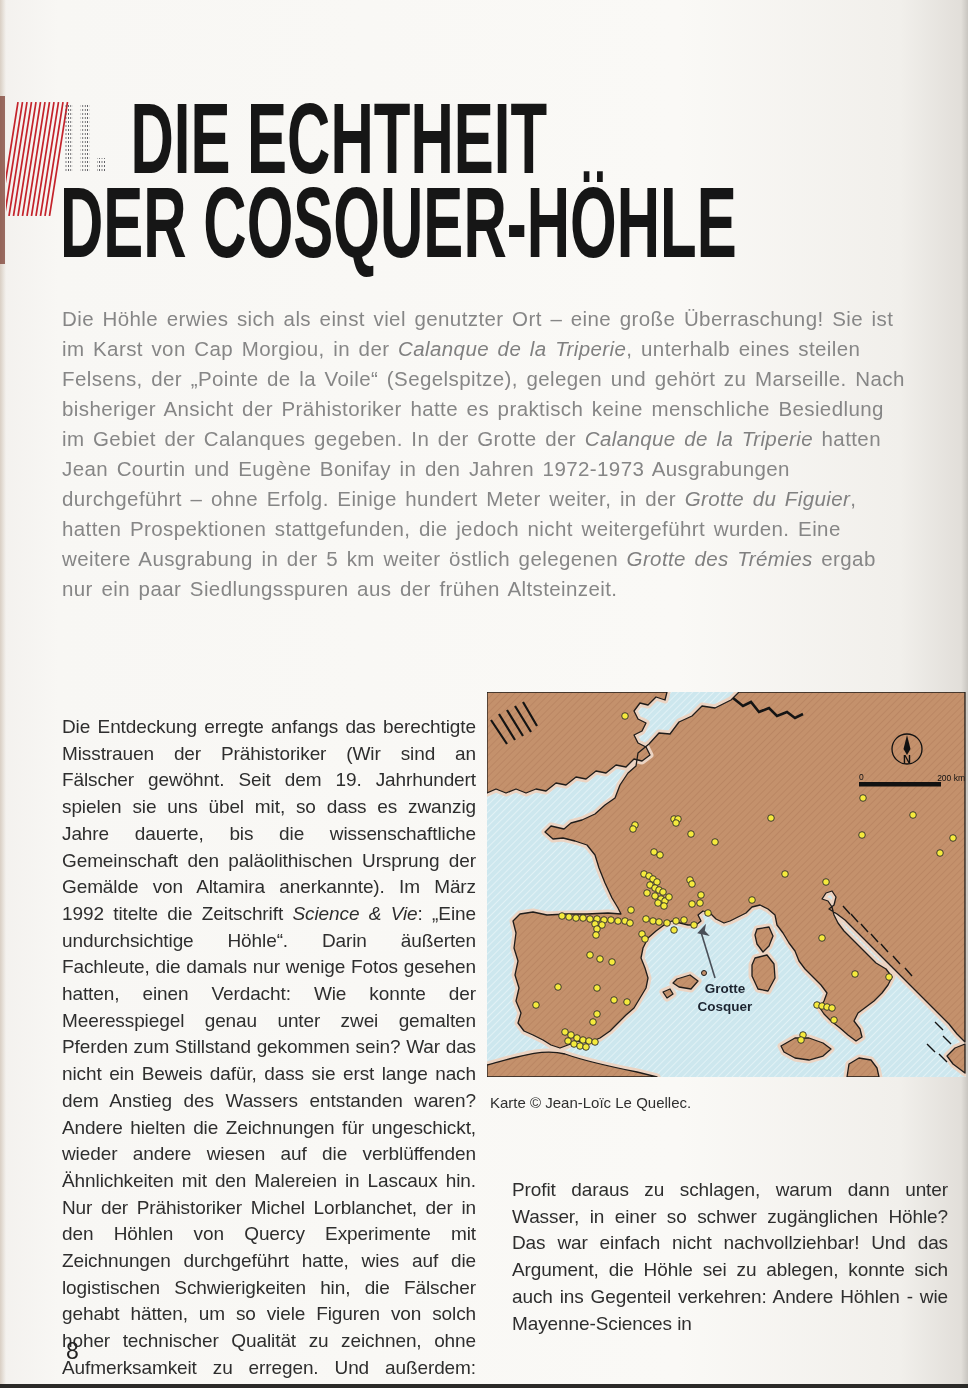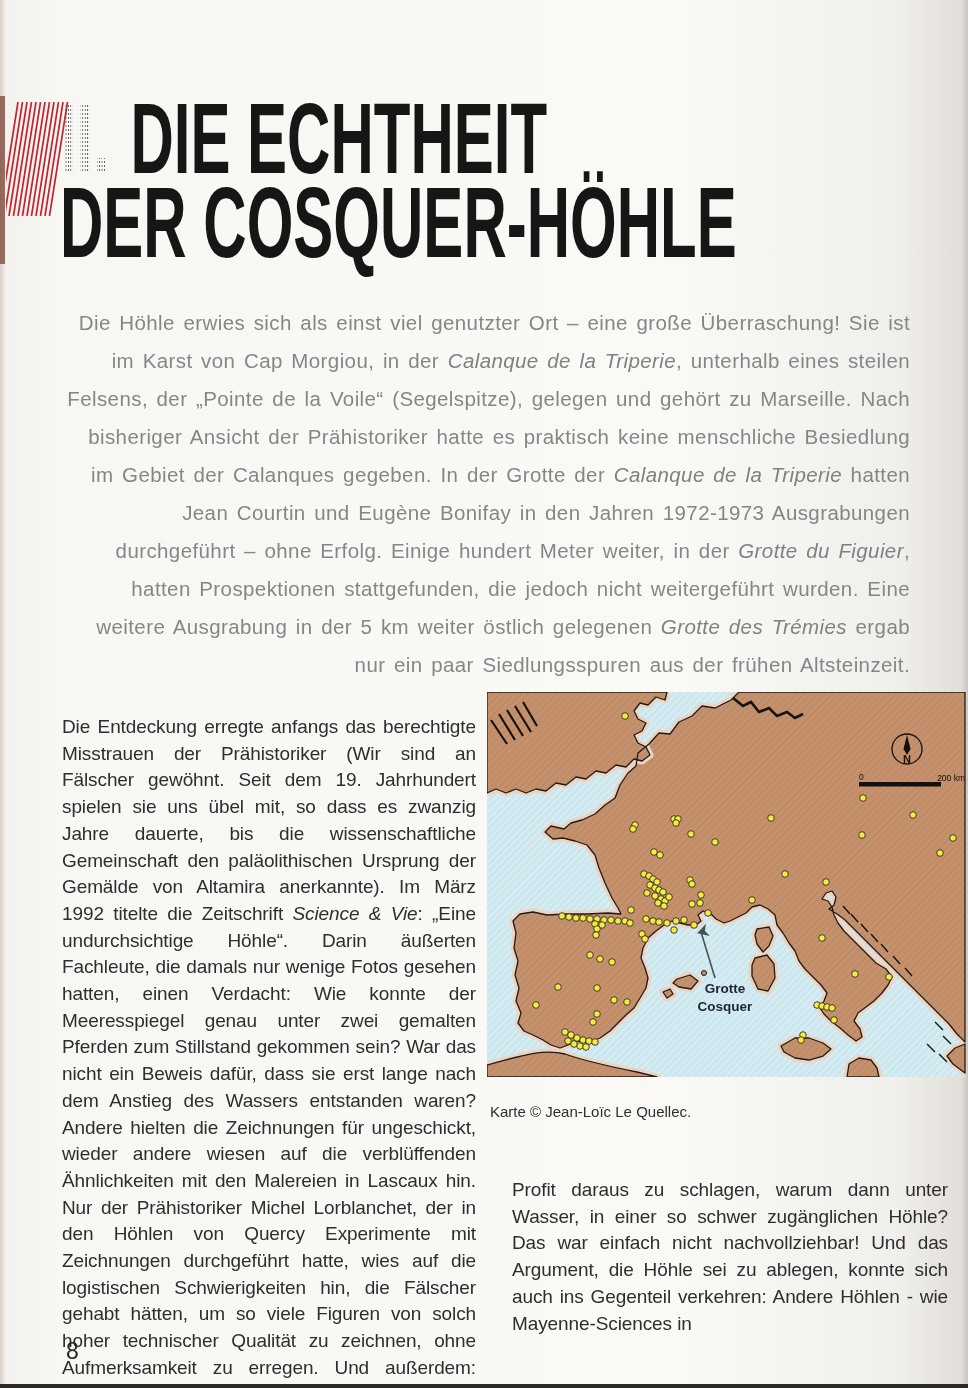--- a/index.html
+++ b/index.html
@@ -20,34 +20,34 @@
     font-size:100px;line-height:84px;letter-spacing:0px;white-space:nowrap;color:#161616;
     font-family:"Liberation Sans",sans-serif;}
   .t-line1{display:flex;align-items:flex-start;}
   .numeral{color:#5b5b62;margin-right:34px;
     background-image:radial-gradient(#4c4c52 35%,transparent 36%);background-size:4px 4px;
     -webkit-background-clip:text;background-clip:text;-webkit-text-fill-color:transparent;color:#55555c;}
   .hatch-deco{position:absolute;left:6px;top:102px;}
 
   
   .intro{position:absolute;left:62px;top:283px;width:848px;
-    font-size:20.5px;line-height:38px;color:#868686;letter-spacing:.4px;word-spacing:2.5px;text-align:right;}
+    font-size:20.5px;line-height:30px;color:#868686;letter-spacing:.4px;word-spacing:2.5px;}
   .intro em{color:#808080;}
 
   
   .col{font-size:19px;line-height:26.7px;color:#2e2e2e;text-align:justify;letter-spacing:-0.1px;}
   .col-left{position:absolute;left:62px;top:695px;width:414px;}
   .col-right{position:absolute;left:512px;top:1158px;width:436px;}
 
   
   .map-box{position:absolute;left:487px;top:692px;width:479px;height:385px;}
   .caption{position:absolute;left:490px;top:1085px;width:440px;}
   .cap-row{display:flex;align-items:center;gap:8px;}
   .cap-title{font-weight:700;font-size:17px;color:#1c1c1c;letter-spacing:-0.2px;}
-  .cap-credit{font-size:15px;color:#2f2f2f;margin-top:18px;letter-spacing:0;}
+  .cap-credit{font-size:15px;color:#2f2f2f;margin-top:9px;letter-spacing:0;}
 
   .pagenum{position:absolute;left:66px;top:1338px;font-size:23px;color:#222;}
 
   svg text{font-family:"Liberation Sans",sans-serif;}
 </style>
 </head>
 <body>
 
 <div class="edge-left"></div>
 <div class="edge-left-dark"></div>

